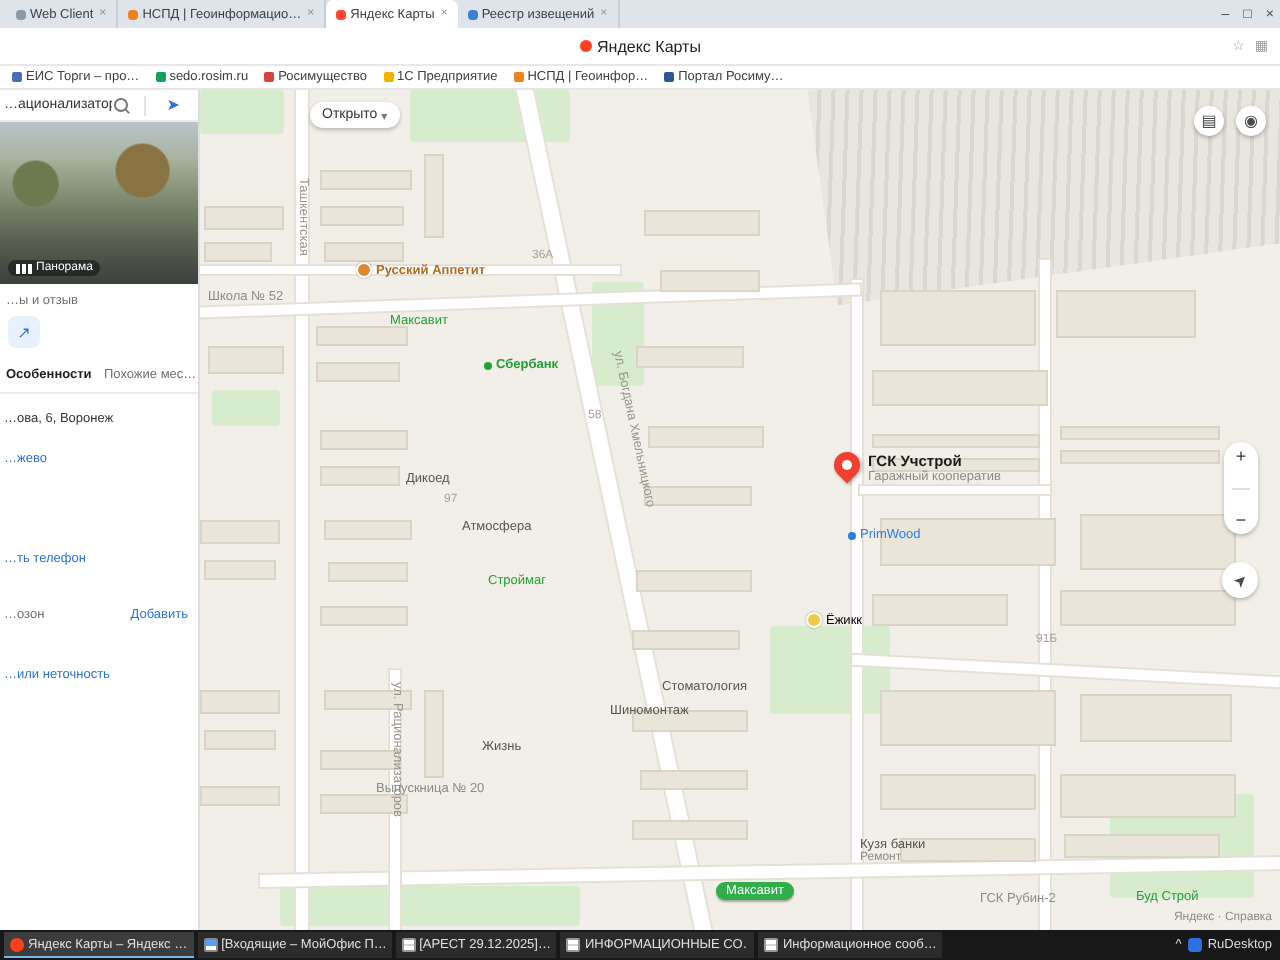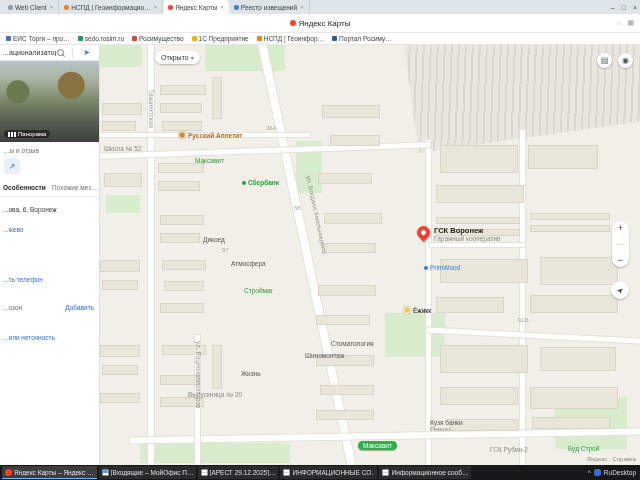--- a/index.html
+++ b/index.html
@@ -324,21 +324,21 @@
     <div class="ml" style="left:330px;top:374px">
       <div>Кузя банки</div>
       <div style="color:#8a8a84;font-size:6px">Ремонт</div>
     </div>
     <span class="ml ml-gray" style="left:390px;top:401px">ГСК Рубин-2</span>
     <span class="ml ml-green" style="left:468px;top:400px">Буд Строй</span>
     <span class="pill-green" style="left:258px;top:396px">Максавит</span>
 
     <div class="pin"></div>
     <div class="orglabel" style="left:334px;top:181px">
-      <div class="orgtitle">ГСК Воронеж</div>
+      <div class="orgtitle">ГСК Учстрой</div>
       <div class="orgsub">Гаражный кооператив</div>
     </div>
 
     <div class="openpill">
       <span>Открыто</span>
       <span style="font-size:6px;color:#777">▾</span>
     </div>
     <div class="circle-btn" style="left:497px;top:8px">
       <span>▤</span>
     </div>

